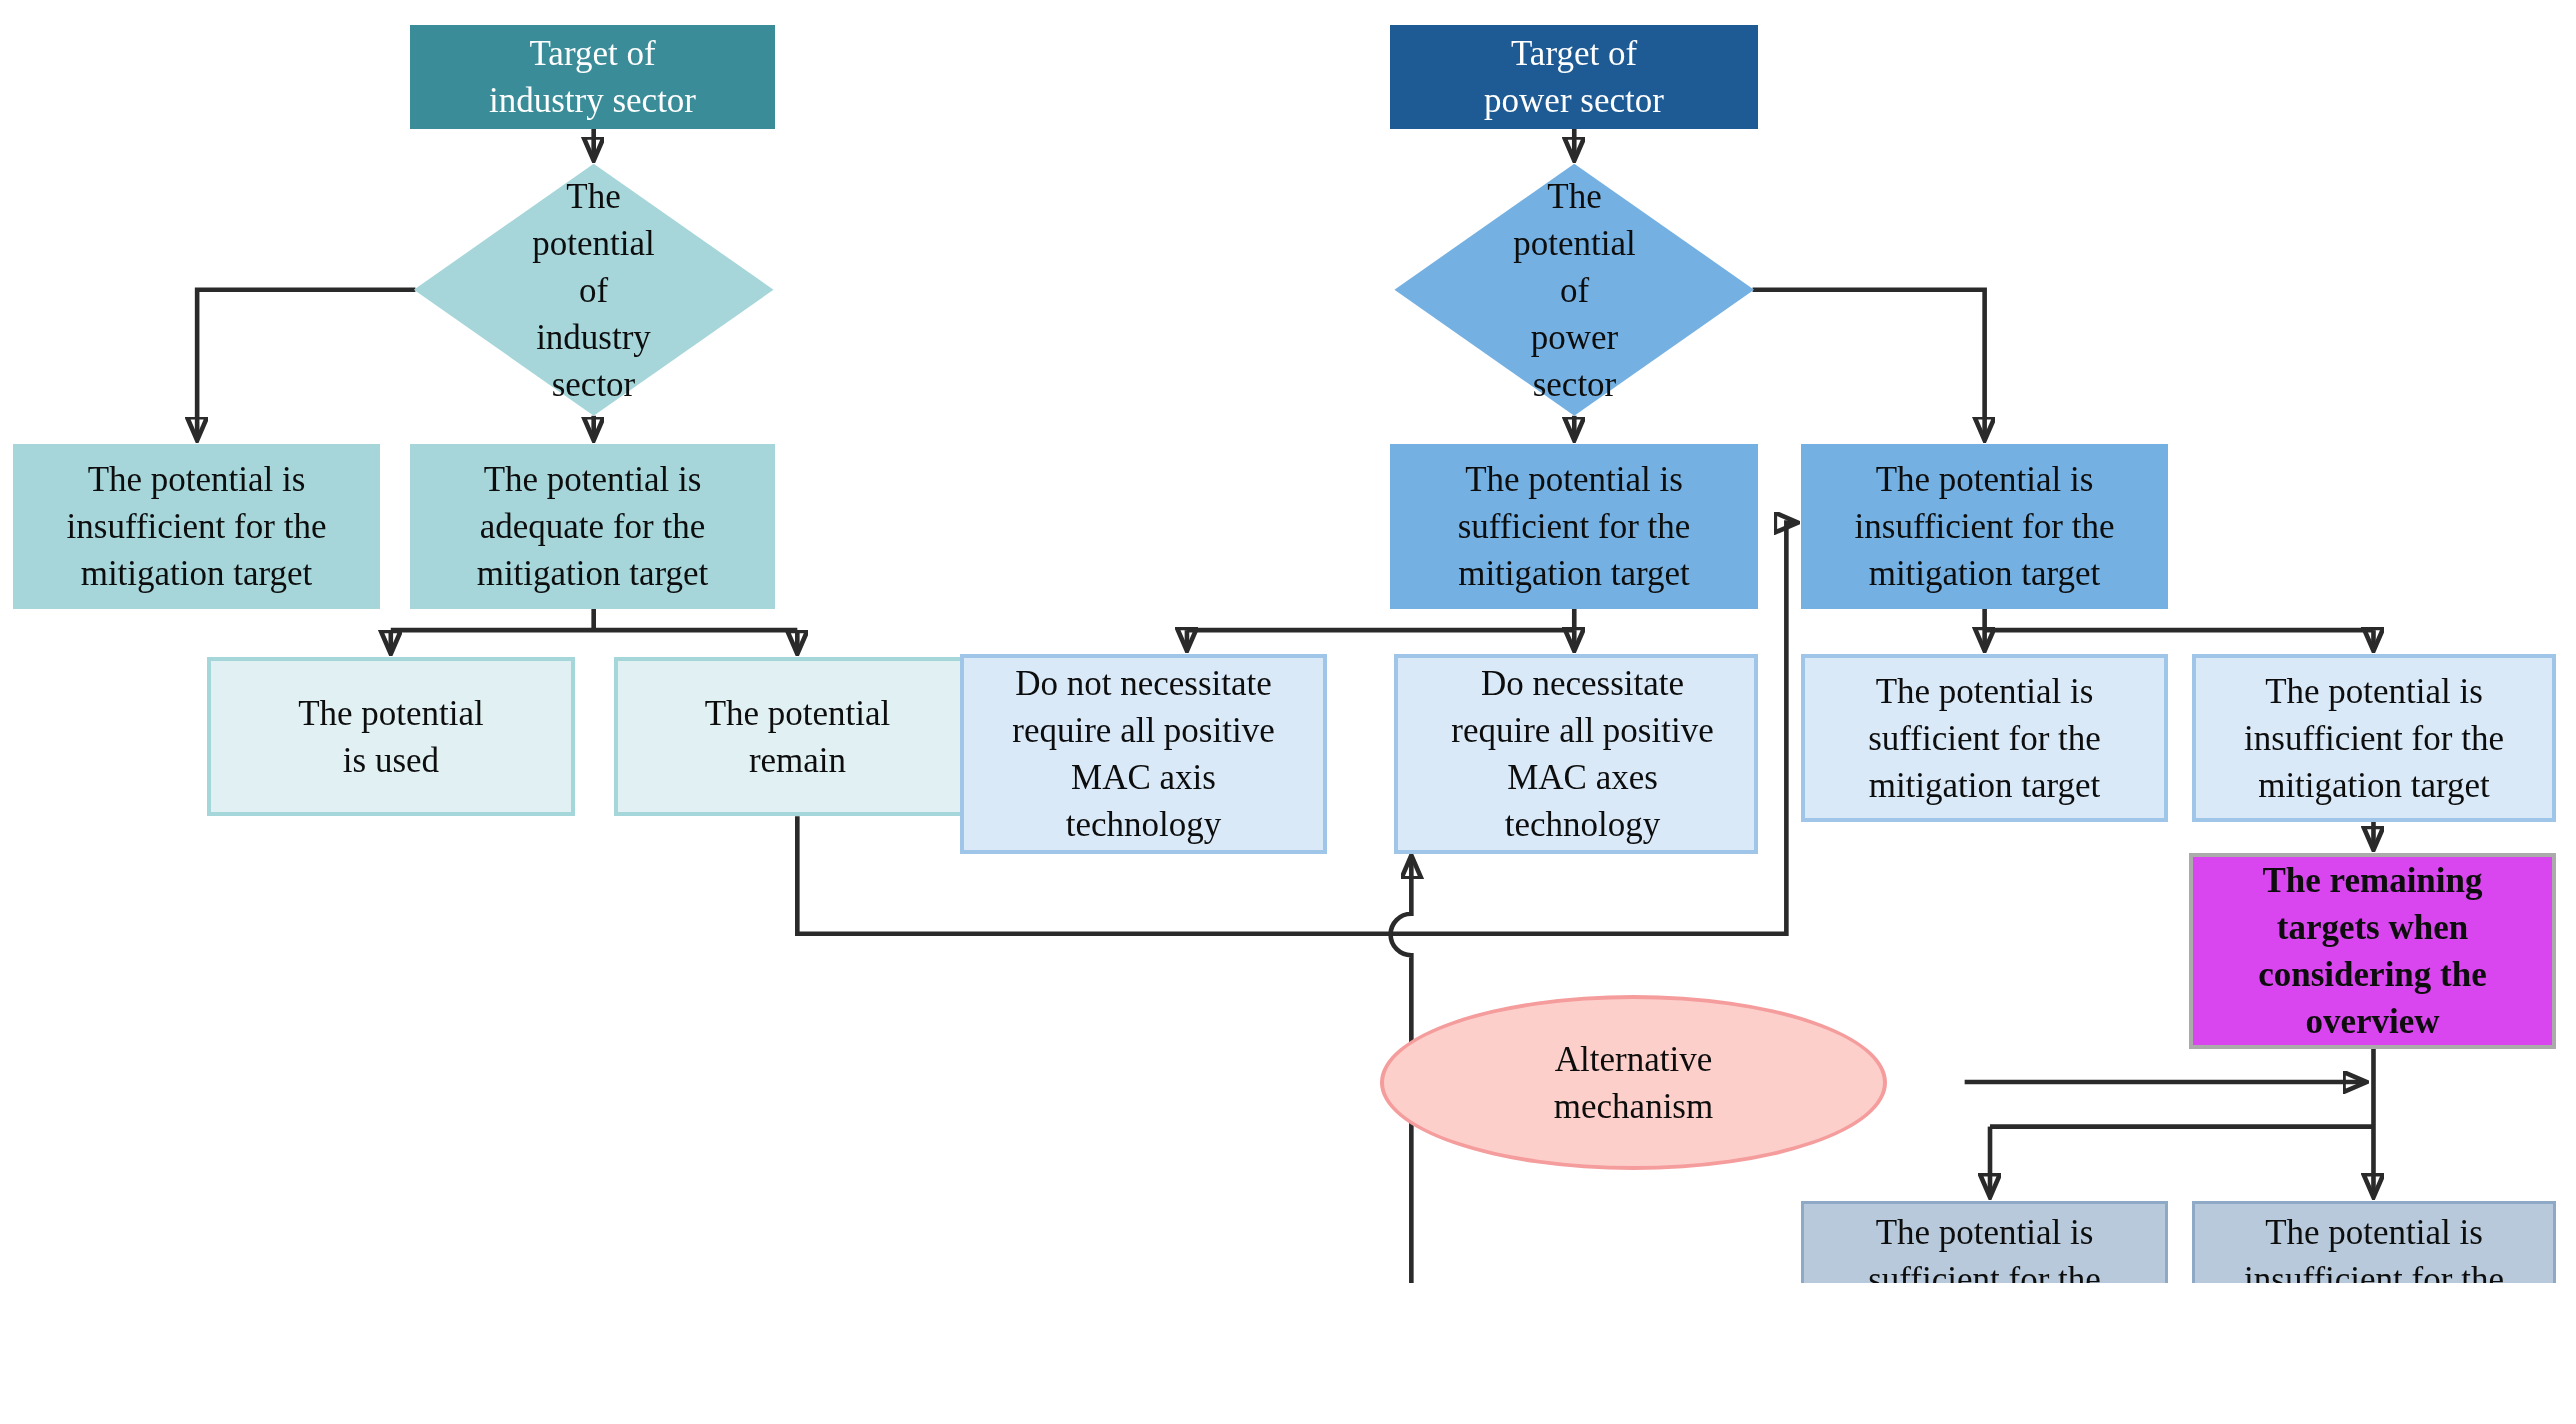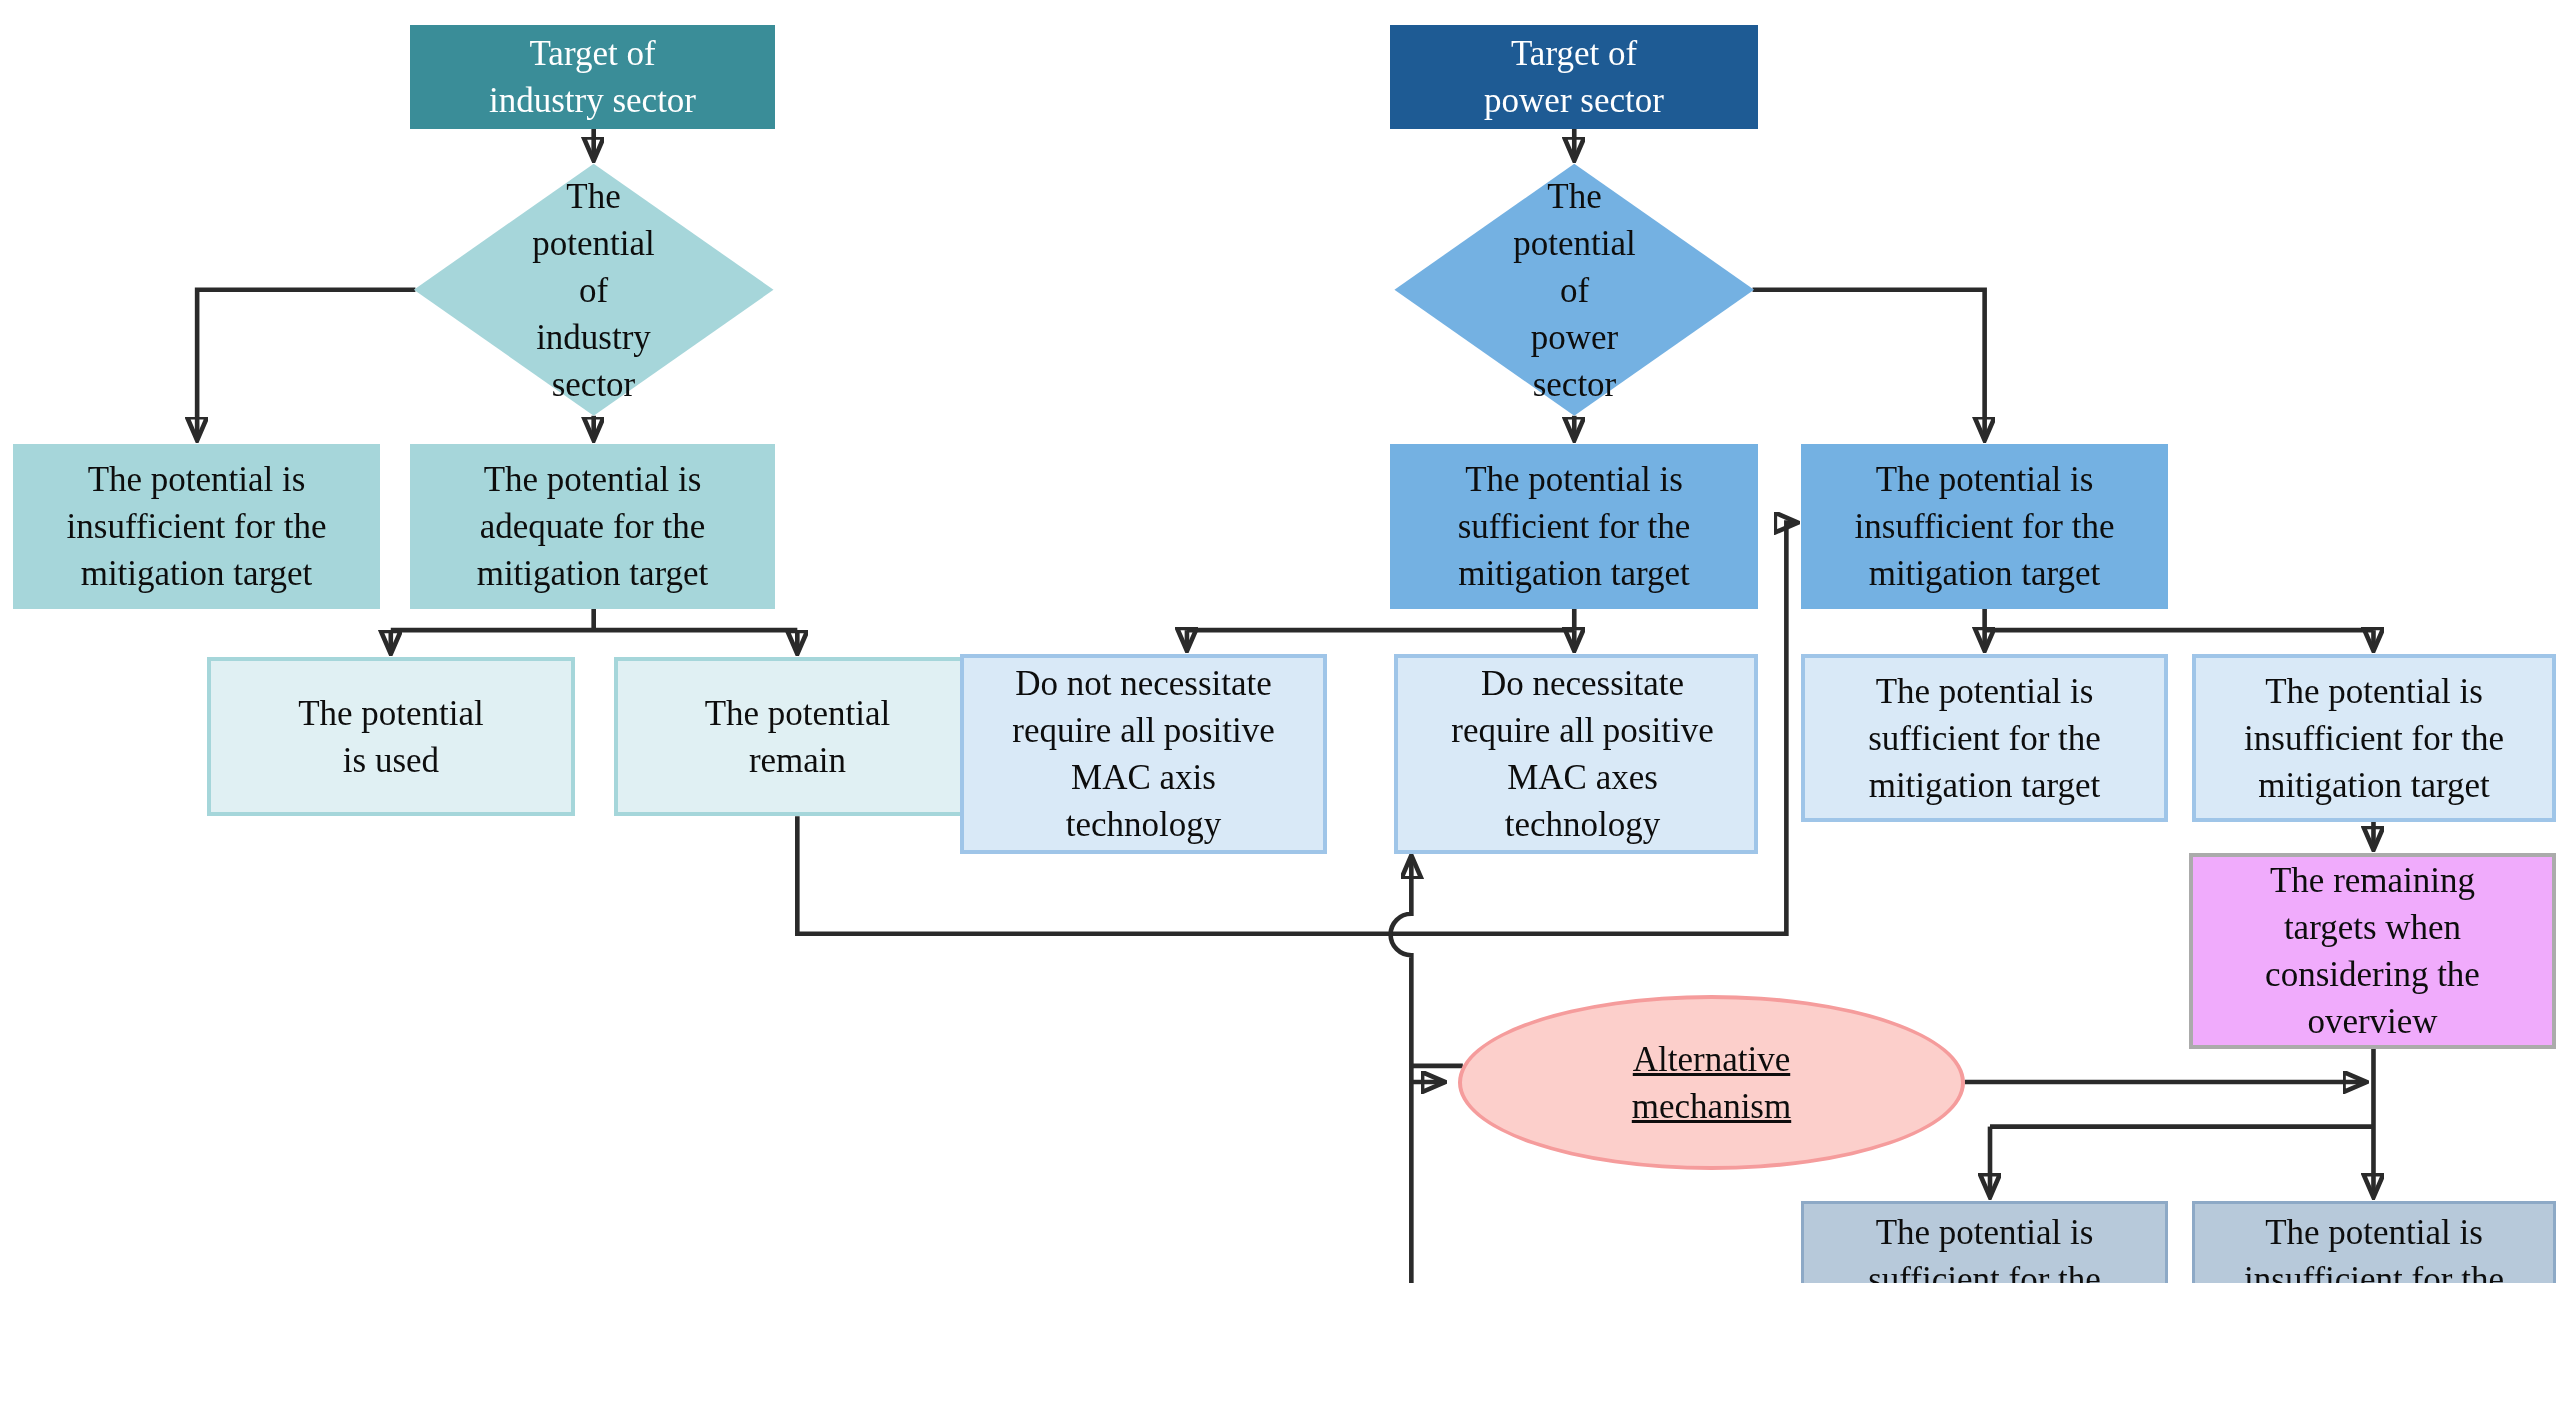--- a/index.html
+++ b/index.html
@@ -19,21 +19,21 @@
     text-align:center;white-space:pre-line;
     font-size:35px;line-height:47px;color:#0d0d0d;
     box-sizing:border-box;
   }
   .teal-dark   {background:#3a8d98;color:#ffffff;}
   .teal-light  {background:#a6d6da;}
   .teal-pale   {background:#e0f0f3;border:4.6px solid #a5d6da;}
   .blue-dark   {background:#1e5b94;color:#ffffff;}
   .blue-mid    {background:#74b1e2;}
   .blue-pale   {background:#d9e9f7;border:4.6px solid #9fc5e8;}
-  .gray-box    {background:#f0abfc;border:4.6px solid #ababab;}
+  .gray-box    {background:#d946ef;border:4.6px solid #ababab;font-weight:bold;}
   .steel-box   {background:#b7c9da;border:3.8px solid #8da9c6;}
   .pink-ellipse{background:#fccfcb;border:4.6px solid #f59c9c;border-radius:50%;}
   .diamond-label{background:transparent;z-index:3;font-family:Liberation Serif, serif;}
 </style>
 </head>
 <body>
 
 <div id="canvas">
 
   <svg id="wires" width="2576" height="1424" viewBox="0 0 3351 1853">
@@ -118,21 +118,21 @@
   <div class="node blue-pale" style="left:1801px;top:654px;width:367px;height:168px;">The potential is
 sufficient for the
 mitigation target</div>
   <div class="node blue-pale" style="left:2192px;top:654px;width:364px;height:168px;">The potential is
 insufficient for the
 mitigation target</div>
   <div class="node gray-box" style="left:2189px;top:853px;width:367px;height:196px;">The remaining
 targets when
 considering the
 overview</div>
-  <div class="node pink-ellipse" style="left:1458px;top:995px;width:507px;height:175px;text-decoration:underline;">Alternative
+  <div class="node pink-ellipse" style="left:1380px;top:995px;width:507px;height:175px;">Alternative
 mechanism</div>
   <div class="node steel-box" style="left:1801px;top:1201px;width:367px;height:156px;">The potential is
 sufficient for the
 mitigation target</div>
   <div class="node steel-box" style="left:2192px;top:1201px;width:364px;height:156px;">The potential is
 insufficient for the
 mitigation target</div>
 
 </div>
 

